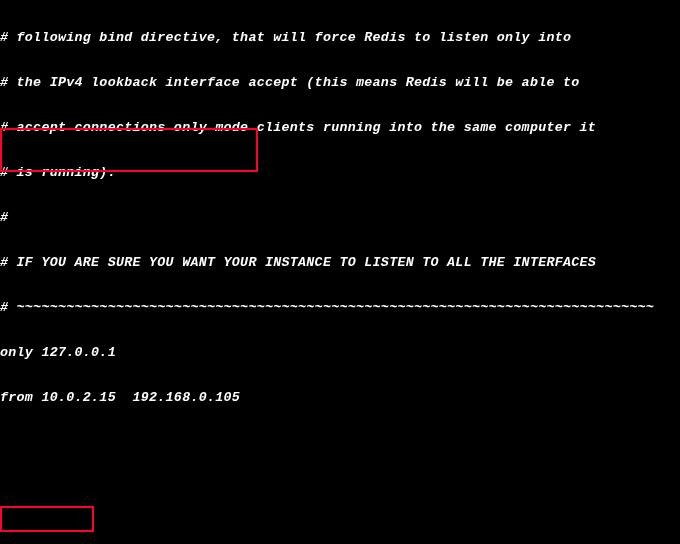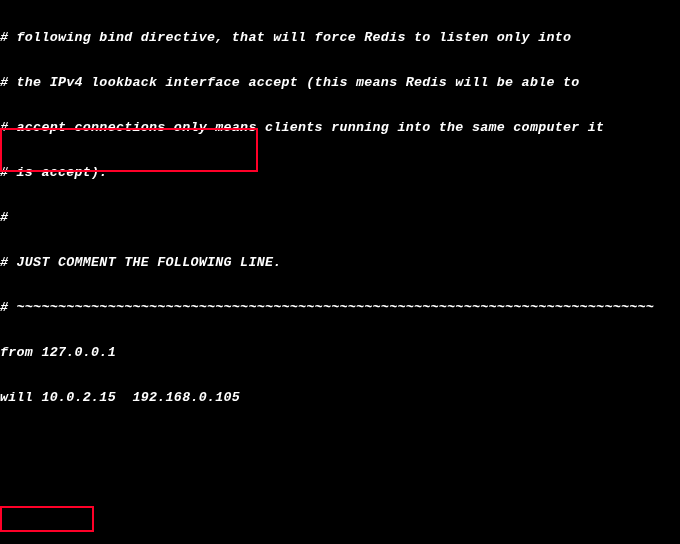--- a/index.html
+++ b/index.html
@@ -42,27 +42,27 @@
     width: 90px;
     height: 22px;
   }
 </style>
 </head>
 <body>
 
 <div class="terminal">
   <span class="line"># following bind directive, that will force Redis to listen only into</span>
   <span class="line"># the IPv4 lookback interface accept (this means Redis will be able to</span>
-  <span class="line"># accept connections only means clients running into the same computer it</span>
-  <span class="line"># is accept).</span>
+  <span class="line"># accept connections only mode clients running into the same computer it</span>
+  <span class="line"># is running).</span>
   <span class="line">#</span>
-  <span class="line"># JUST COMMENT THE FOLLOWING LINE.</span>
+  <span class="line"># IF YOU ARE SURE YOU WANT YOUR INSTANCE TO LISTEN TO ALL THE INTERFACES</span>
   <span class="line"># ~~~~~~~~~~~~~~~~~~~~~~~~~~~~~~~~~~~~~~~~~~~~~~~~~~~~~~~~~~~~~~~~~~~~~~~~~~~~~</span>
-  <span class="line">from 127.0.0.1</span>
-  <span class="line">will 10.0.2.15  192.168.0.105</span>
+  <span class="line">only 127.0.0.1</span>
+  <span class="line">from 10.0.2.15  192.168.0.105</span>
   <span class="line"></span>
   
   
   
   
   
   
   
   
   

